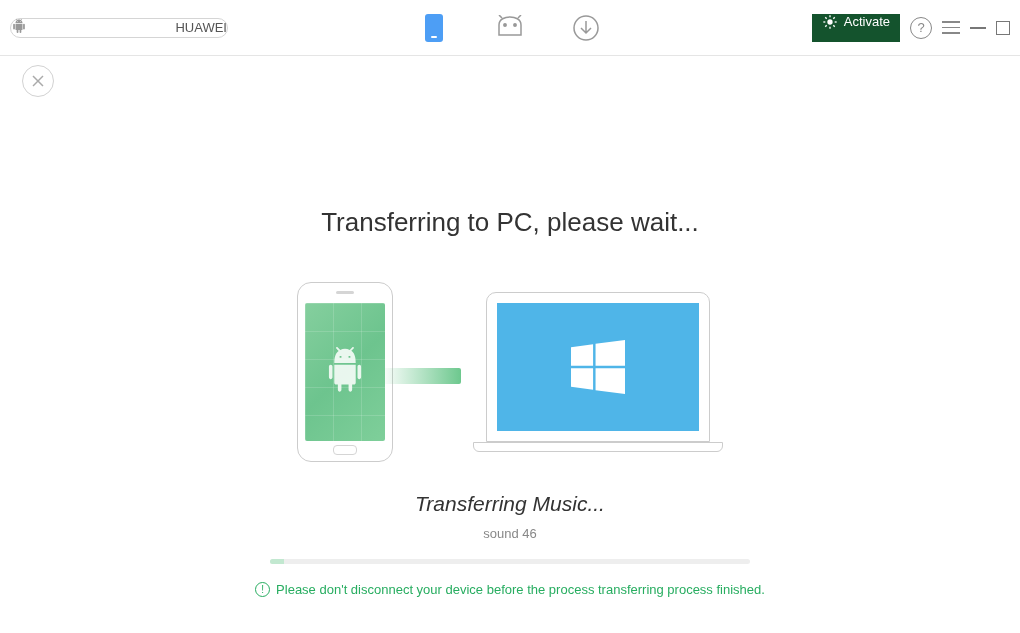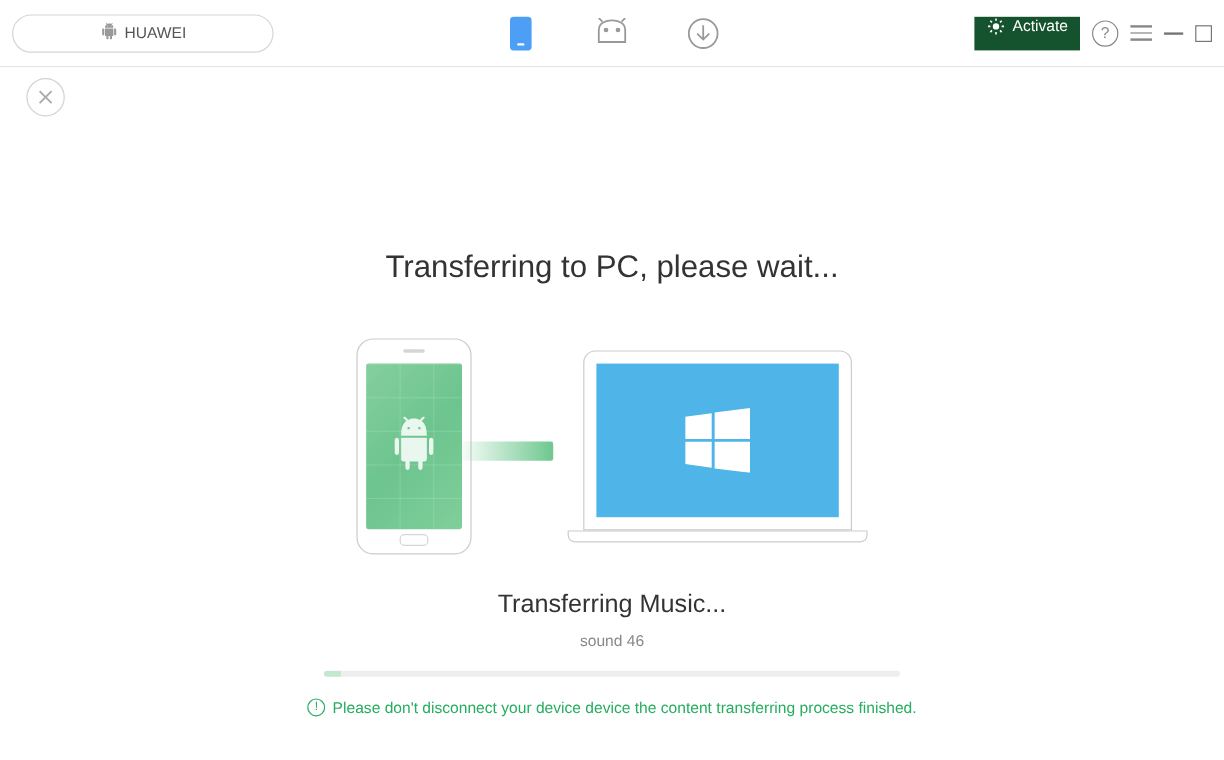--- a/index.html
+++ b/index.html
@@ -1,18 +1,18 @@
 <!DOCTYPE html>
 <html><head>
   <meta charset="utf-8">
   <style>
     * { margin: 0; padding: 0; box-sizing: border-box; font-family: -apple-system, BlinkMacSystemFont, "Segoe UI", Arial, sans-serif; }
     body { width: 1020px; height: 633px; background: #fff; overflow: hidden; }
     .topbar { height: 56px; display: flex; align-items: center; padding: 0 10px; border-bottom: 1px solid #e5e5e5; }
-    .device-chip { width: 218px; height: 32px; border: 1px solid #d5d5d5; border-radius: 16px; display: flex; align-items: center; justify-content: center; gap: 5px; font-size: 13px; color: #555; margin-left: 0; }
+    .device-chip { width: 218px; height: 20px; border: 1px solid #d5d5d5; border-radius: 16px; display: flex; align-items: center; justify-content: space-between; gap: 5px; font-size: 13px; color: #555; margin-left: 0; }
     .device-chip svg { width: 16px; height: 14px; }
     .center-icons { position: absolute; left: 50%; transform: translateX(-50%); display: flex; gap: 46px; align-items: center; }
     .center-icons .ic { width: 30px; height: 30px; display: flex; align-items: center; justify-content: center; }
     .right-cluster { margin-left: auto; display: flex; align-items: center; gap: 10px; }
     .activate-btn { background: #14532d; color: #fff; height: 28px; padding: 0 10px; border: none; display: flex; align-items: flex-start; gap: 6px; font-size: 13px; }
     .help-btn { width: 22px; height: 22px; border: 1.5px solid #888; border-radius: 50%; display: flex; align-items: center; justify-content: center; color: #888; font-size: 13px; }
     .hamburger { display: flex; flex-direction: column; gap: 4px; width: 18px; }
     .hamburger span { height: 1.5px; background: #888; width: 100%; }
     .min-btn { width: 16px; height: 2px; background: #777; }
     .max-btn { width: 14px; height: 14px; border: 1.5px solid #777; }
@@ -27,21 +27,21 @@
     .phone-screen::before { content: ""; position: absolute; inset: 0; background-image: linear-gradient(rgba(255,255,255,.15) 1px, transparent 1px), linear-gradient(90deg, rgba(255,255,255,.15) 1px, transparent 1px); background-size: 28px 28px; }
     .transfer-dots { position: absolute; left: 50%; top: 50%; transform: translate(-50%,-50%); display: flex; gap: 8px; align-items: center; }
     .dot { width: 24px; height: 24px; border-radius: 6px; }
     .d1 { background: rgba(60,150,250,.25); width: 14px; height: 14px; }
     .d2 { background: #4d9ef5; }
     .laptop { width: 250px; position: relative; }
     .lap-screen { width: 224px; height: 150px; margin: 0 auto; border: 1px solid #ccc; border-top-left-radius: 10px; border-top-right-radius: 10px; padding: 10px; background: #fff; }
     .lap-inner { width: 100%; height: 100%; background: #4fb5e8; display: flex; align-items: center; justify-content: center; position: relative; }
     .green-stripe { position: absolute; left: -92px; top: 76px; width: 80px; height: 16px; background: linear-gradient(90deg, rgba(110,200,140,0), #6dc88e); border-radius: 2px; }
     .lap-base { width: 250px; height: 10px; border: 1px solid #ccc; border-bottom-left-radius: 6px; border-bottom-right-radius: 6px; background: #fff; }
-    .status { margin-top: 30px; font-size: 21px; color: #333; font-weight: 400; }
+    .status { margin-top: 30px; font-size: 21px; color: #333; font-weight: 400; font-style: italic; }
     .filename { margin-top: 10px; font-size: 13px; color: #888; }
     .progress { margin-top: 18px; width: 480px; height: 5px; background: #eeeeee; border-radius: 3px; overflow: hidden; }
     .progress-fill { width: 3%; height: 100%; background: #c2e8d0; }
     .warn { margin-top: 18px; font-size: 13px; color: #27ad60; display: flex; align-items: center; gap: 6px; }
     .warn-ic { width: 15px; height: 15px; border: 1.5px solid #27ad60; border-radius: 50%; display: flex; align-items: center; justify-content: center; font-size: 10px; }
   </style>
 </head>
 <body>
 
 <div class="topbar">
@@ -143,15 +143,15 @@
     </div>
   </div>
 
   <div class="status">Transferring Music...</div>
   <div class="filename">sound 46</div>
   <div class="progress">
     <div class="progress-fill"></div>
   </div>
   <div class="warn">
     <span class="warn-ic">!</span>
-    <span>Please don't disconnect your device device the content transferring process finished.</span>
+    <span>Please don't disconnect your device before the process transferring process finished.</span>
   </div>
 </div>
 
 </body></html>

